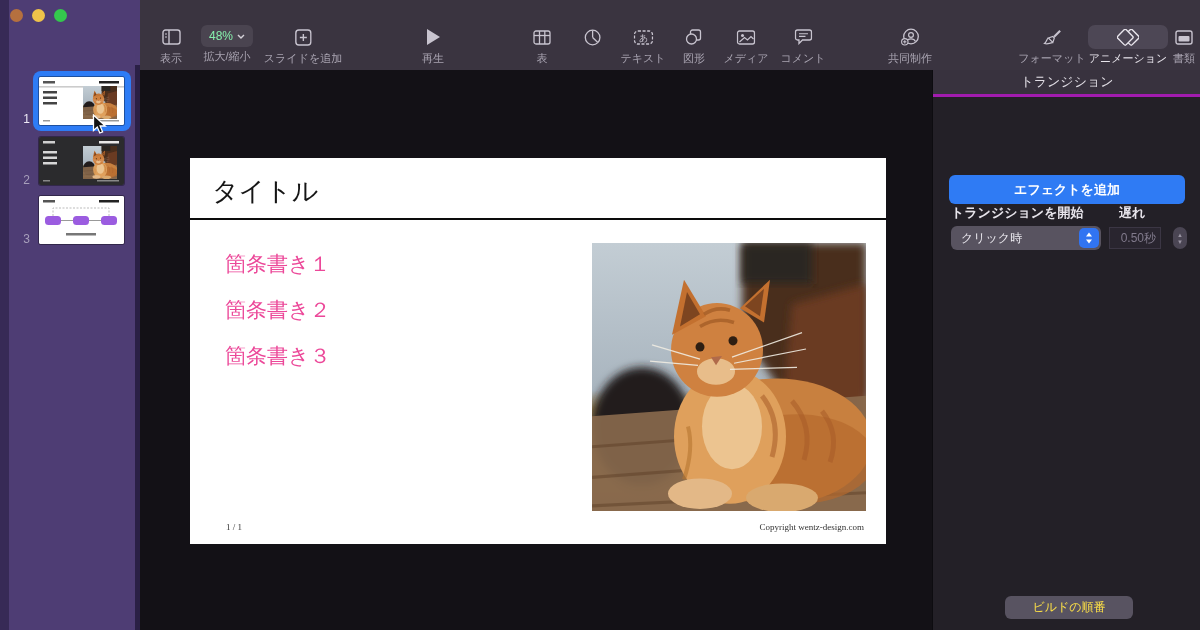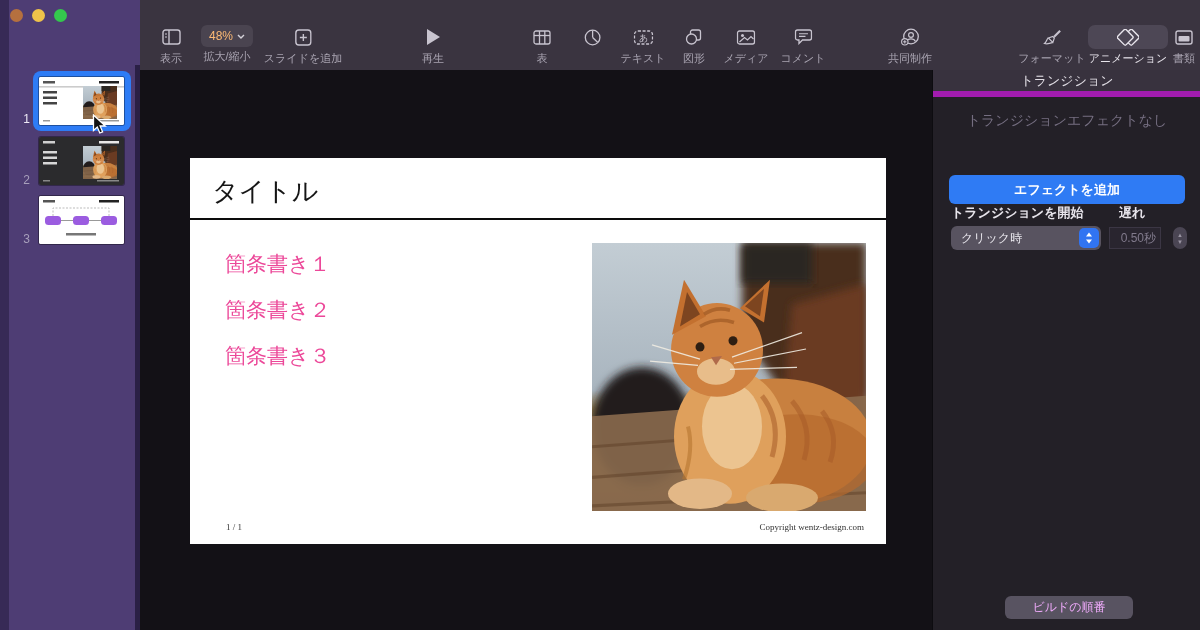--- a/index.html
+++ b/index.html
@@ -27,60 +27,60 @@
   .toolbar{position:absolute;left:140px;top:0;width:1060px;height:70px;background:#3a3440;}
   .tb-title{position:absolute;top:7px;left:532px;transform:translateX(-50%);
             font-weight:bold;font-size:13px;color:#d9d6dd;white-space:nowrap;}
   .tb-item{position:absolute;top:25px;transform:translateX(-50%);
            display:flex;flex-direction:column;align-items:center;gap:2px;
            color:#a9a4b1;font-size:11px;white-space:nowrap;}
   .tb-item .ic{height:24px;display:flex;align-items:center;justify-content:center;color:#c8c4cf;}
   .tb-item.selected .ic{background:#4d4755;border-radius:7px;padding:2px 29px;}
   .tb-item.selected .lbl{color:#e8e5ec;}
   .zoom-btn{display:flex;align-items:center;gap:4px;background:#4a4450;border-radius:6px;
-            padding:3px 8px;color:#fdba74;font-size:12px;height:22px;}
+            padding:3px 8px;color:#86efac;font-size:12px;height:22px;}
   svg.icon{display:block;}
 
   
   .canvas{position:absolute;left:140px;top:70px;width:792px;height:560px;background:#131116;font-family:Liberation Serif, serif;}
   .slide{position:absolute;left:50px;top:88px;width:696px;height:386px;background:#ffffff;}
   .slide-title{position:absolute;left:22px;top:16px;font-size:26px;color:#151515;}
   .logo-box{position:absolute;left:520px;top:16px;width:158px;height:30px;border:1px solid #c9c9c9;
             display:flex;align-items:center;justify-content:center;}
   .logo-text{font-weight:bold;font-size:15px;color:#111;letter-spacing:-0.3px;}
   .logo-badge{position:absolute;right:-8px;top:-8px;width:26px;height:26px;border-radius:50%;
               background:#3e86f0;display:flex;align-items:center;justify-content:center;}
   .sep{position:absolute;left:0;top:60px;width:696px;height:2px;background:#0c0c0c;}
   .bullet{position:absolute;left:35px;font-size:21px;color:#ec4899;text-align:center;}
   .cat-wrap{position:absolute;left:402px;top:85px;width:274px;height:268px;}
   .page-ind{position:absolute;left:36px;top:364px;font-size:9px;color:#333;}
   .copyright{position:absolute;right:22px;top:364px;font-size:9px;color:#333;}
 
   
   .panel{position:absolute;left:932px;top:70px;width:268px;height:560px;background:#232027;border-left:1px solid #0d0c10;}
   .panel-header{position:absolute;left:0;top:0;width:268px;height:27px;background:#38323e;
-                border-bottom:6px solid #a21caf;display:flex;align-items:center;justify-content:center;
+                border-bottom:3px solid #a21caf;display:flex;align-items:center;justify-content:center;
                 color:#e2dfe6;font-size:13px;}
   .empty-label{position:absolute;left:0;top:42px;width:268px;text-align:center;color:#756e81;font-size:14px;}
   .add-effect{position:absolute;left:16px;top:69px;width:236px;height:29px;background:#2f7bf4;border-radius:6px;
               display:flex;align-items:center;justify-content:center;color:#fff;font-size:13px;font-weight:bold;margin-top:36px;}
   .row-label{position:absolute;font-size:13px;font-weight:bold;color:#e8e5ec;}
   .dropdown{position:absolute;left:18px;top:156px;width:150px;height:24px;background:#585360;border-radius:6px;
             display:flex;align-items:center;color:#eceaf0;font-size:12px;padding:0 2px 0 10px;}
   .dropdown .dd-text{flex:1;}
   .dd-cap{width:20px;height:20px;border-radius:5px;background:#3174f2;display:flex;flex-direction:column;
           align-items:center;justify-content:center;gap:1px;}
   .delay-field{position:absolute;left:176px;top:157px;width:52px;height:22px;background:#29252f;
                border:1px solid #3b3644;color:#817a8c;font-size:12px;display:flex;align-items:center;
                justify-content:flex-end;padding-right:4px;}
   .stepper{position:absolute;left:240px;top:157px;width:14px;height:22px;background:#4a4553;border-radius:7px;
            display:flex;flex-direction:column;align-items:center;justify-content:center;gap:1px;color:#9a95a3;}
   .stepper span{font-size:6px;line-height:6px;}
   .build-order{position:absolute;left:72px;top:526px;width:128px;height:23px;background:#585361;border-radius:6px;
-               display:flex;align-items:center;justify-content:center;color:#f0abfc;font-size:12px;}
+               display:flex;align-items:center;justify-content:center;color:#fde047;font-size:12px;}
 </style>
 </head>
 <body>
 
 <div id="app">
 
   <svg width="0" height="0" style="position:absolute">
     <defs>
       <linearGradient id="bgGrad" x1="0" y1="0" x2="0" y2="1">
         <stop offset="0" stop-color="#c3cdd4"></stop>
@@ -380,21 +380,20 @@
       </div>
 
       <div class="page-ind">1 / 1</div>
       <div class="copyright">Copyright wentz-design.com</div>
     </div>
   </div>
 
   <div class="panel">
     <div class="panel-header">トランジション</div>
 
-    <div class="empty-label">トランジションエフェクトなし</div>
 
     <div class="add-effect">エフェクトを追加</div>
 
     <div class="row-label" style="left:18px;top:134px;">トランジションを開始</div>
     <div class="row-label" style="left:186px;top:134px;">遅れ</div>
 
     <div class="dropdown">
       <span class="dd-text">クリック時</span>
       <span class="dd-cap">
         <svg class="icon" width="8" height="12" viewBox="0 0 8 12">

